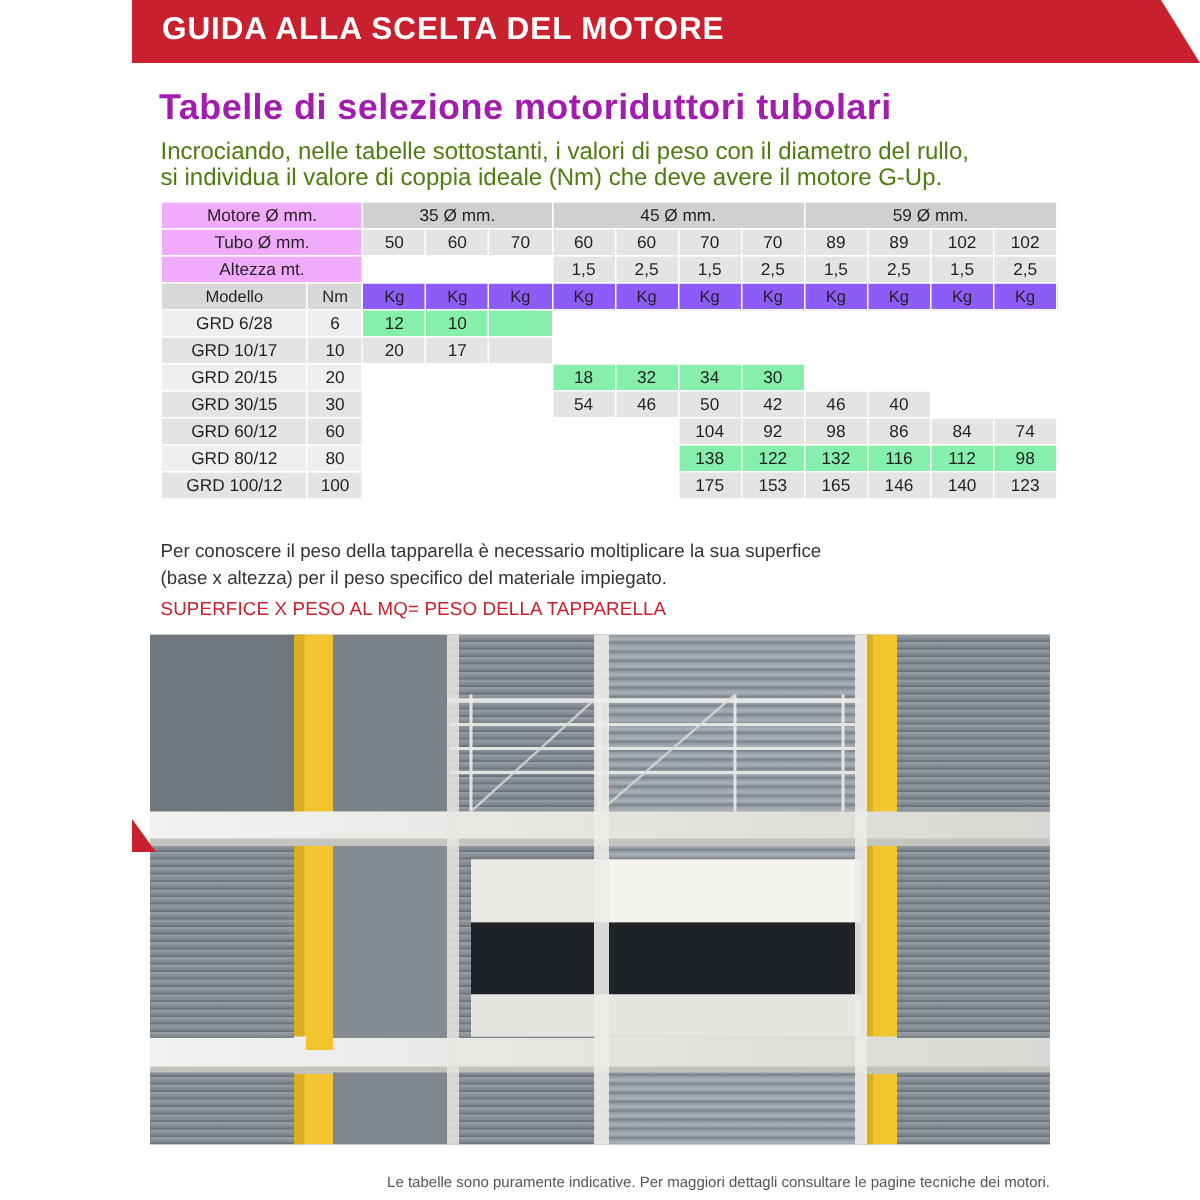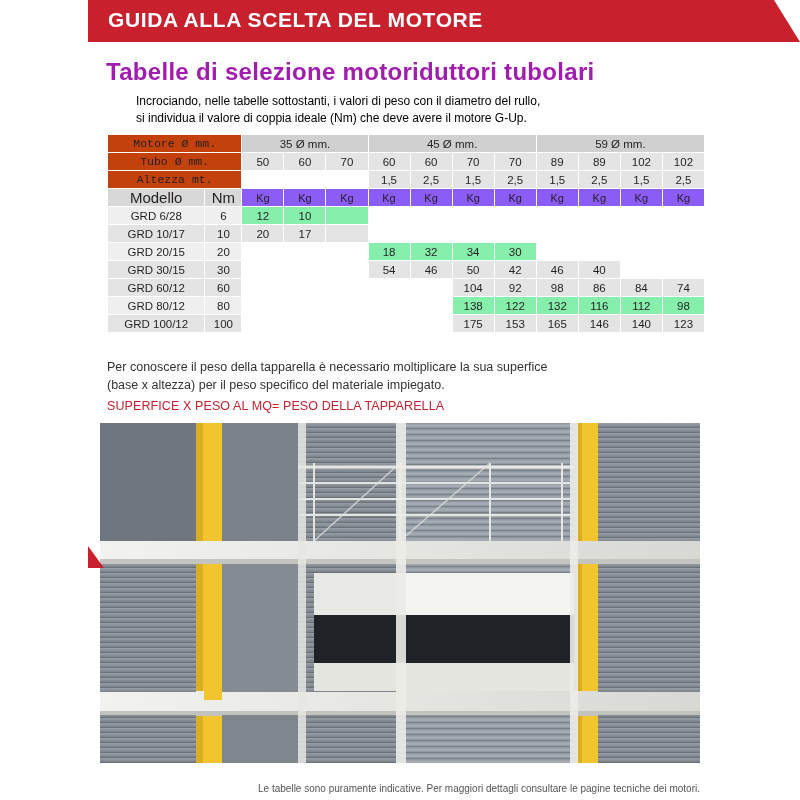--- a/index.html
+++ b/index.html
@@ -58,24 +58,23 @@
     font-weight: bold;
     color: #a21caf;
     letter-spacing: 0.3px;
   }
   
   .intro {
     position: absolute;
     left: 107px;
     top: 93px;
     width: 600px;
-    font-size: 12px;
+    font-size: 16px;
     line-height: 17px;
-    color: #000000;
-    margin-left: 29px;
+    color: #4d7c0f;
   }
   
   .table-wrap {
     position: absolute;
     left: 107px;
     top: 134px;
     width: 598px;
   }
   table.sel {
     border-collapse: collapse;
@@ -84,34 +83,33 @@
     table-layout: fixed;
   }
   table.sel td, table.sel th {
     border: 1px solid #ffffff;
     text-align: center;
     padding: 0;
     height: 17px;
     font-weight: normal;
   }
   .hdr-label {
-    background: #c2410c;
-    font-weight: bold;
-    text-align: center;
-    font-family: Liberation Mono, monospace;
+    background: #f0abfc;
+    font-weight: bold;
+    text-align: center;
   }
   .grp {
     background: #d0d0d0;
     font-weight: bold;
   }
   .lbl {
     background: #d8d8d8;
     font-weight: bold;
     text-align: center;
-    font-size: 15px;
+    font-size: 11px;
   }
   .kg {
     background: #8b5cf6;
     font-weight: bold;
     font-size: 11px;
   }
   .cell {
     background: #86efac;
   }
   .cell-alt {

